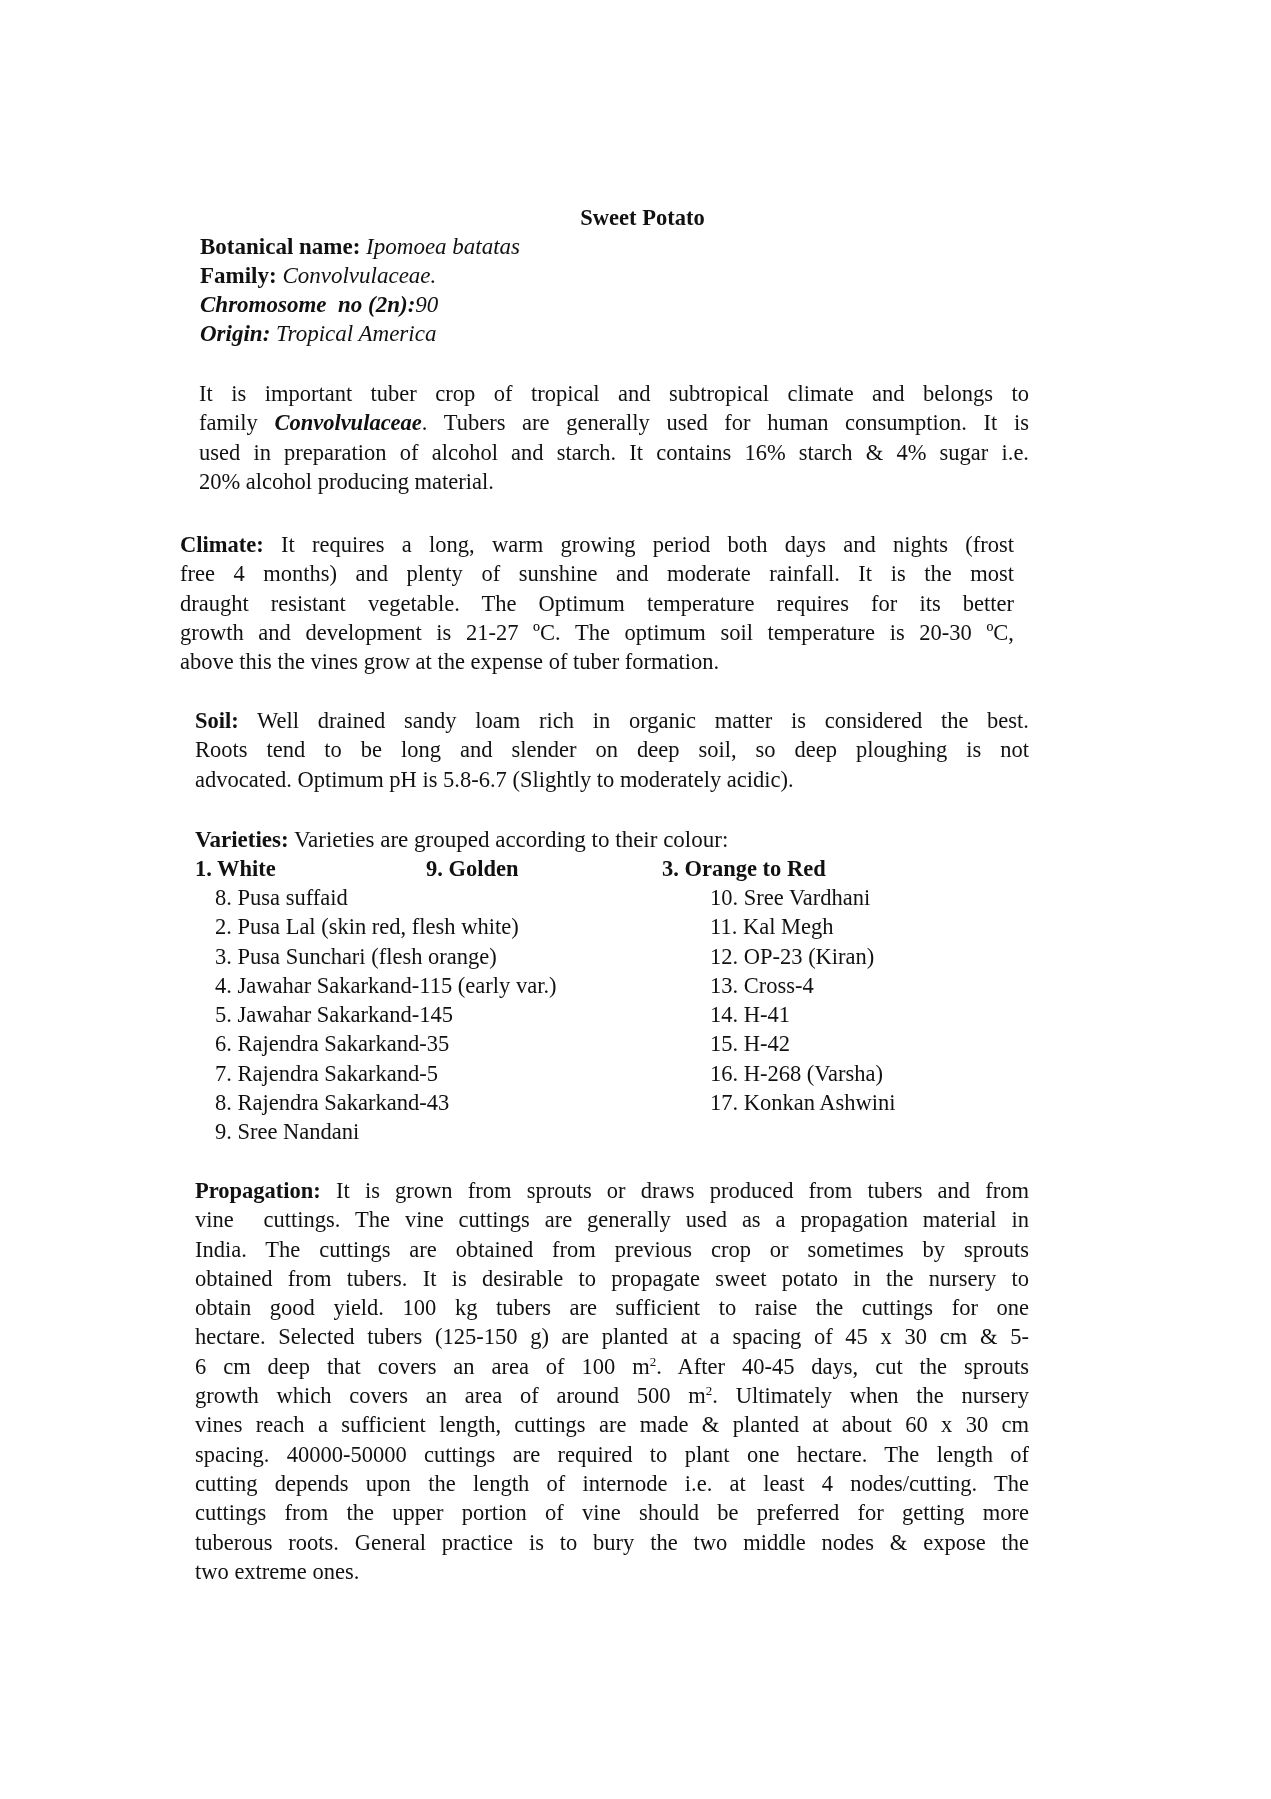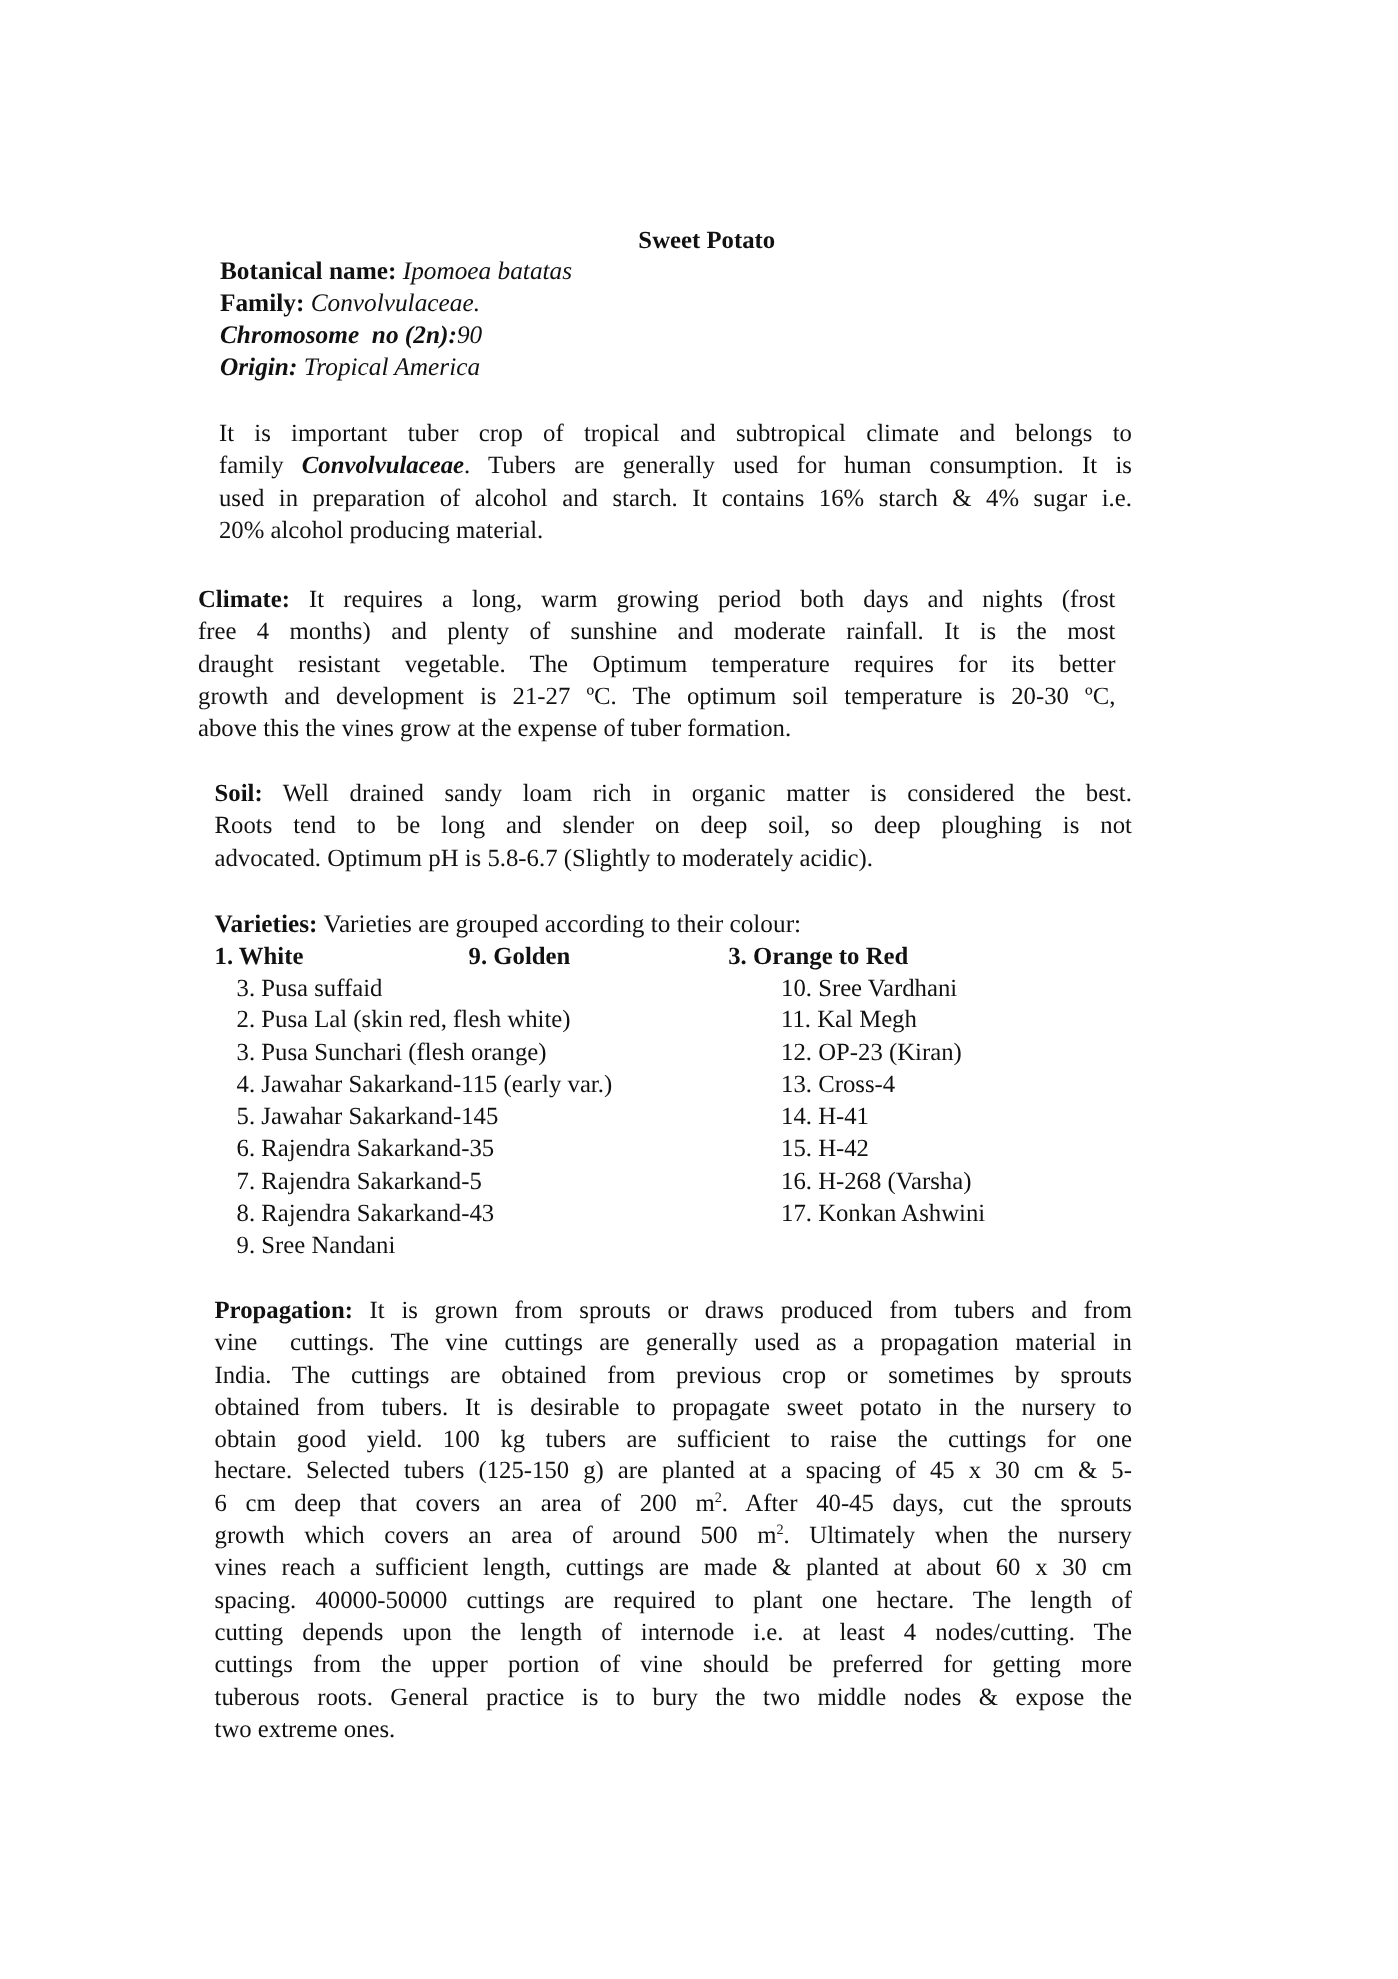--- a/index.html
+++ b/index.html
@@ -71,21 +71,21 @@
   </div>
 
   <div class="line" style="left:195px; top:777px;">
     <span class="b">Varieties:</span><span> Varieties are grouped according to their colour:</span>
   </div>
   <div class="vhead" style="left:195px;">1. White</div>
   <div class="vhead" style="left:426px;">9. Golden</div>
   <div class="vhead" style="left:662px;">3. Orange to Red</div>
 
   <ul class="vlist" style="left:215px; top:835px;">
-    <li>3. Pusa suffaid</li>
+    <li>8. Pusa suffaid</li>
     <li>2. Pusa Lal (skin red, flesh white)</li>
     <li>3. Pusa Sunchari (flesh orange)</li>
     <li>4. Jawahar Sakarkand-115 (early var.)</li>
     <li>5. Jawahar Sakarkand-145</li>
     <li>6. Rajendra Sakarkand-35</li>
     <li>7. Rajendra Sakarkand-5</li>
     <li>8. Rajendra Sakarkand-43</li>
     <li>9. Sree Nandani</li>
   </ul>
 
@@ -100,21 +100,21 @@
     <li>17. Konkan Ashwini</li>
   </ul>
 
   <div class="para" style="left:195px; width:834px; top:1128px;">
     <span class="jl"><span class="b">Propagation:</span><span> It is grown from sprouts or draws produced from tubers and from</span></span>
     <span class="jl" style="white-space:pre-wrap">vine  cuttings. The vine cuttings are generally used as a propagation material in</span>
     <span class="jl">India. The cuttings are obtained from previous crop or sometimes by sprouts</span>
     <span class="jl">obtained from tubers. It is desirable to propagate sweet potato in the nursery to</span>
     <span class="jl">obtain good yield. 100 kg tubers are sufficient to raise the cuttings for one</span>
     <span class="jl">hectare. Selected tubers (125-150 g) are planted at a spacing of 45 x 30 cm &amp; 5-</span>
-    <span class="jl"><span>6 cm deep that covers an area of 200 m</span><sup>2</sup><span>. After 40-45 days, cut the sprouts</span></span>
+    <span class="jl"><span>6 cm deep that covers an area of 100 m</span><sup>2</sup><span>. After 40-45 days, cut the sprouts</span></span>
     <span class="jl"><span>growth which covers an area of around 500 m</span><sup>2</sup><span>. Ultimately when the nursery</span></span>
     <span class="jl">vines reach a sufficient length, cuttings are made &amp; planted at about 60 x 30 cm</span>
     <span class="jl">spacing. 40000-50000 cuttings are required to plant one hectare. The length of</span>
     <span class="jl">cutting depends upon the length of internode i.e. at least 4 nodes/cutting. The</span>
     <span class="jl">cuttings from the upper portion of vine should be preferred for getting more</span>
     <span class="jl">tuberous roots. General practice is to bury the two middle nodes &amp; expose the</span>
     <span class="ll">two extreme ones.</span>
   </div>
 
 </div>

